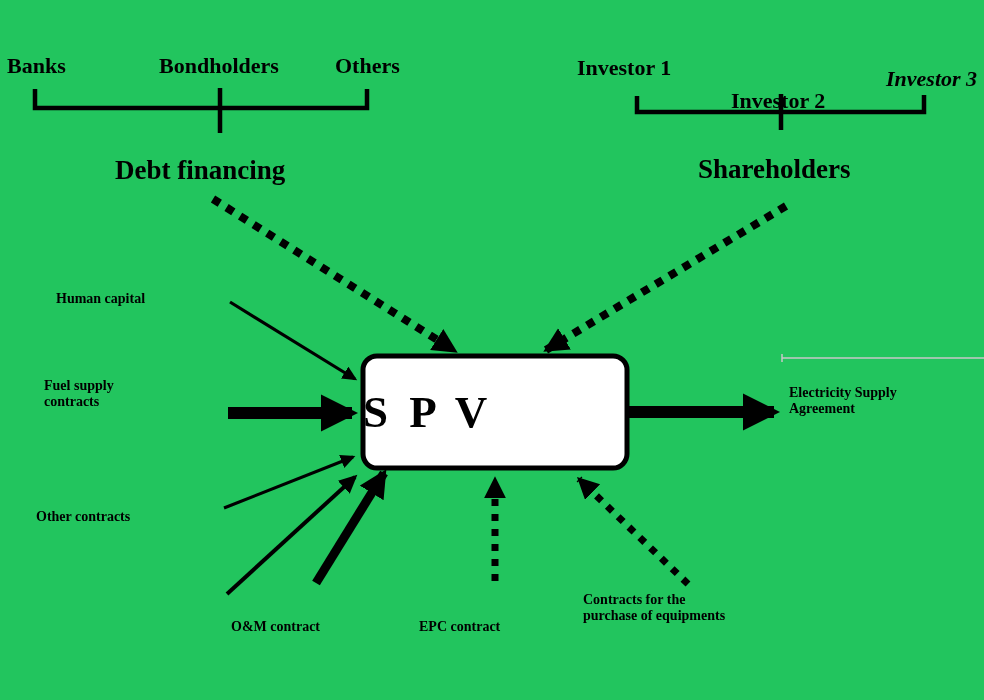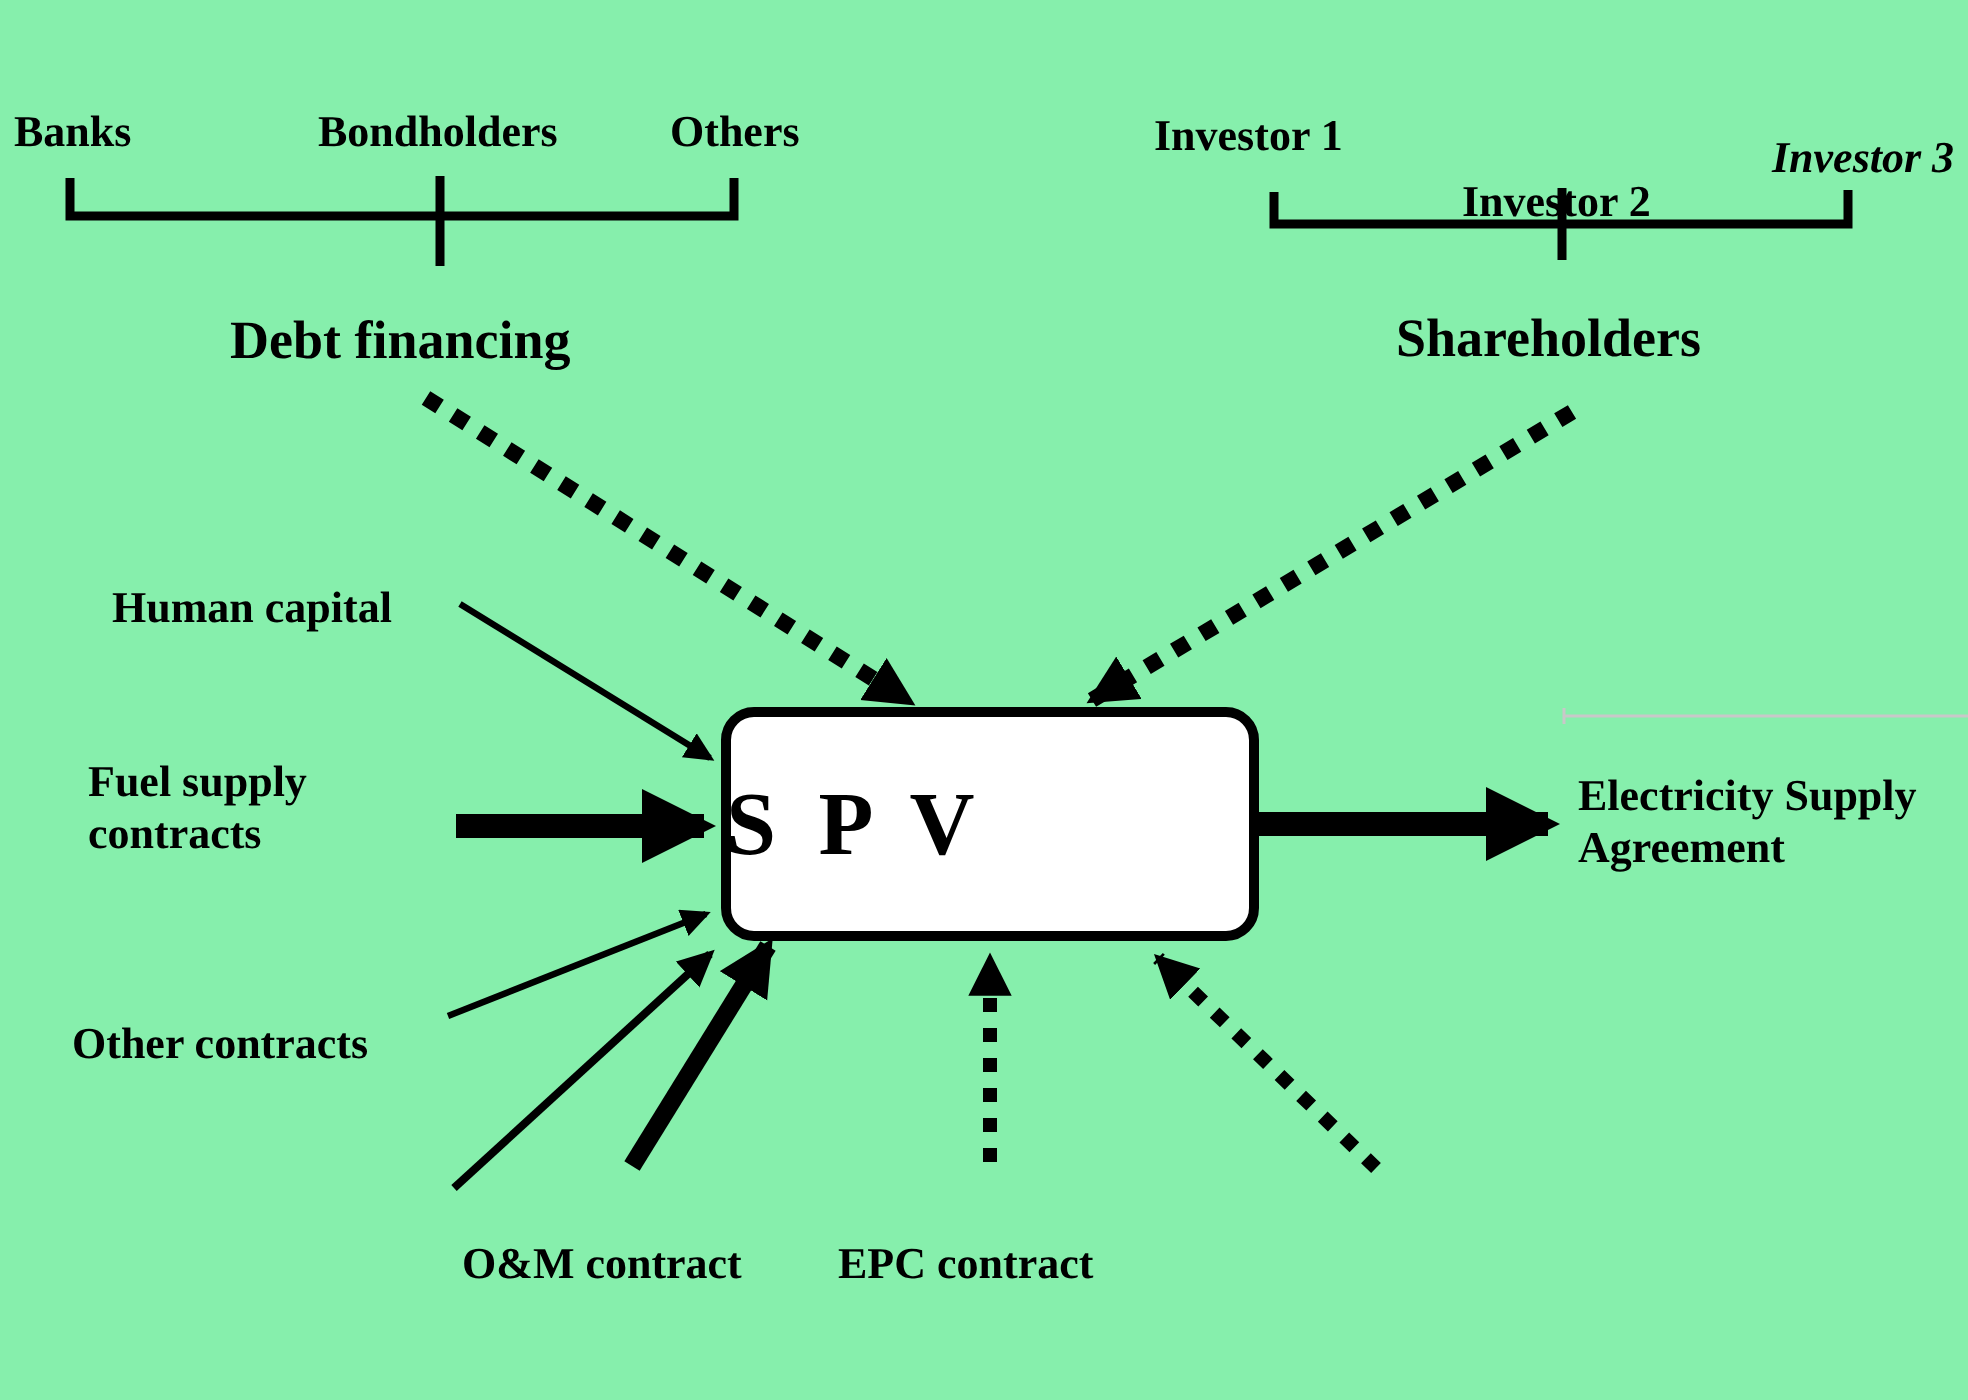--- a/index.html
+++ b/index.html
@@ -1,33 +1,33 @@
 <!DOCTYPE html>
 <html><head>
 <meta charset="utf-8">
 <style>
   html,body{margin:0;padding:0;background:#ffffff;}
   .canvas{
     position:relative;
     width:984px;height:700px;
-    background:#86efac;
+    background:#22c55e;
     font-family:"Liberation Serif","DejaVu Serif",serif;
     overflow:hidden;
   }
   .lyr{position:absolute;left:0;top:0;}
   .label{
     position:absolute;
     font-weight:bold;
     color:#000000;
     white-space:pre-line;
     line-height:1.16;
   }
   .t{font-size:22px;}            
   .g{font-size:27px;}            
-  .s{font-size:22px;}            
+  .s{font-size:14px;}            
   .spv-wrap{
     position:absolute;left:363px;top:356px;width:264px;height:112px;
     display:flex;align-items:center;justify-content:flex-start;
   }
   .spv-text{
     font-weight:bold;font-size:45px;letter-spacing:5px;color:#000;
   }
 </style>
 </head>
 <body>
@@ -80,20 +80,22 @@
   <div class="label t" style="left:886px;top:66px;font-style:italic;">Investor 3</div>
   <div class="label g" style="left:698px;top:154px;">Shareholders</div>
 
   <div class="label s" style="left:56px;top:291px;">Human capital</div>
   <div class="label s" style="left:44px;top:378px;">Fuel supply
 contracts</div>
   <div class="label s" style="left:36px;top:481px;margin-top:28px;">Other contracts</div>
 
   <div class="label s" style="left:231px;top:619px;">O&amp;M contract</div>
   <div class="label s" style="left:419px;top:619px;">EPC contract</div>
+  <div class="label s" style="left:583px;top:592px;">Contracts for the
+purchase of equipments</div>
 
   <div class="label s" style="left:789px;top:385px;">Electricity Supply
 Agreement</div>
 
   <div class="spv-wrap">
     <span class="spv-text">S P V</span>
   </div>
 
 </div>
 

